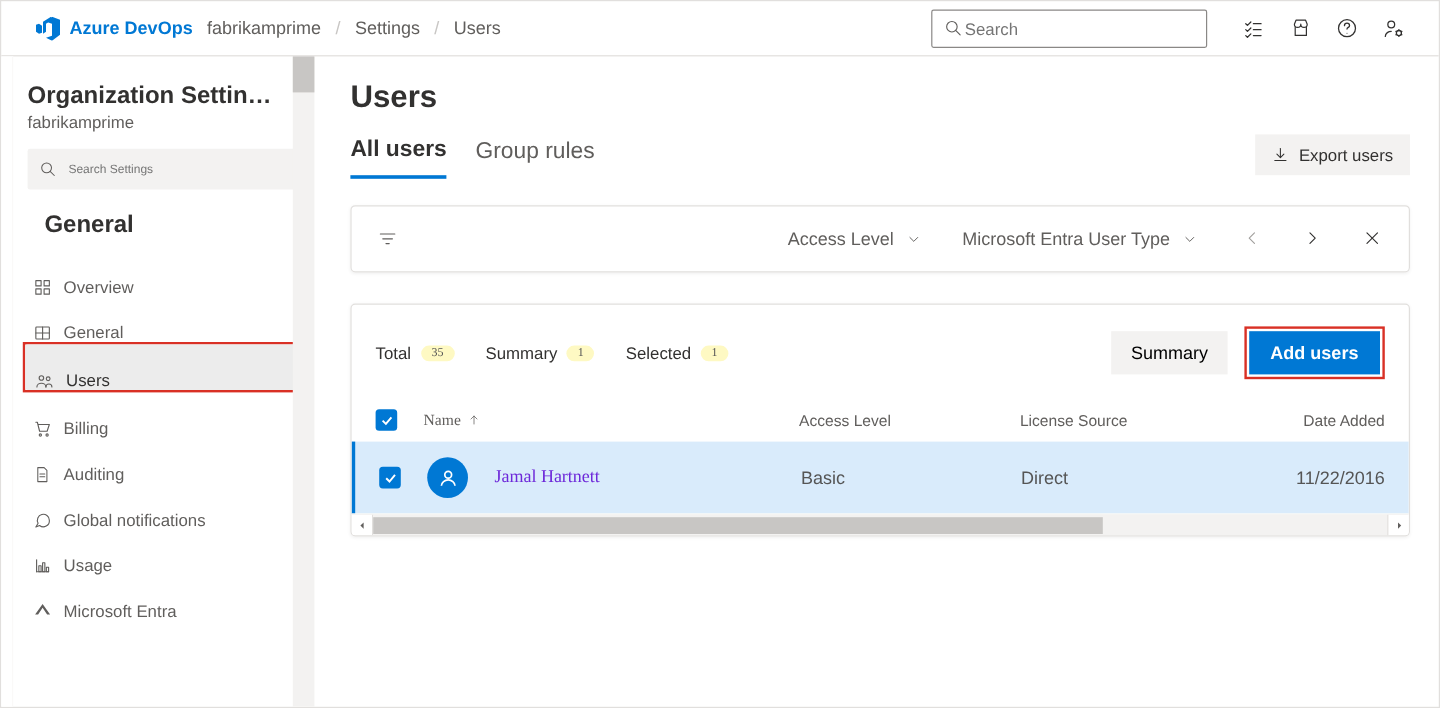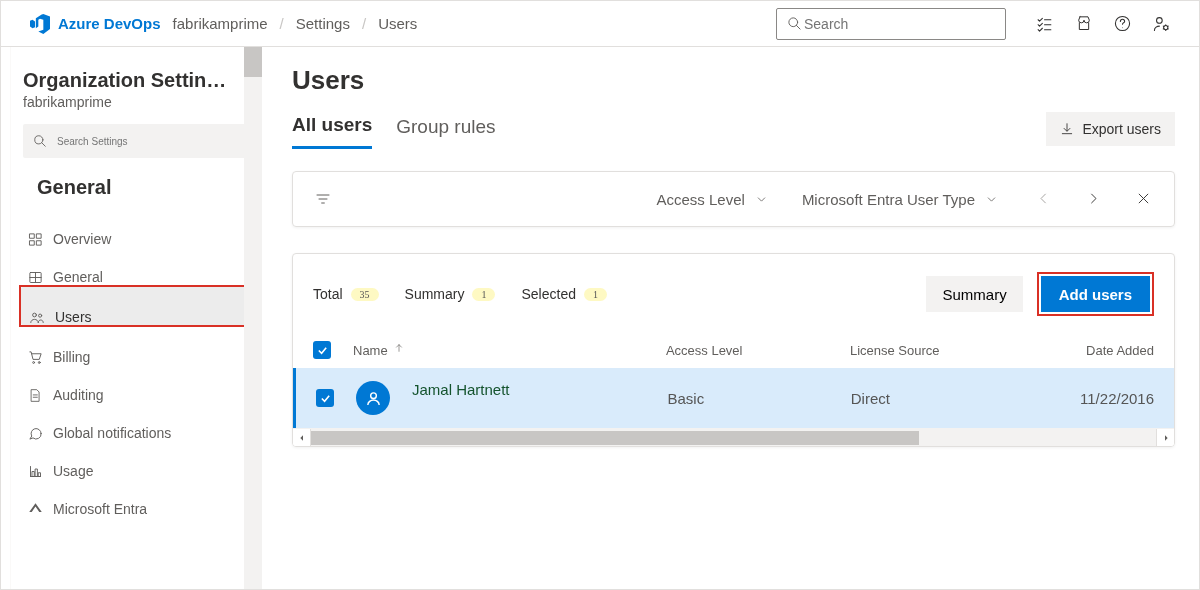--- a/index.html
+++ b/index.html
@@ -97,34 +97,34 @@
   .add-wrap { margin-left:14px; padding:2px; }
   .add-btn {
     background:var(--accent); color:#fff; border:none; height:36px; padding:0 18px;
     font-size:15px; font-weight:600; cursor:pointer;
   }
 
   .grid-header {
     display:flex; align-items:center; height:36px; padding:0 20px; color:var(--text-soft); font-size:13px;
   }
   .col-check { width:40px; display:flex; align-items:center; }
-  .col-name  { flex:1.7; display:flex; gap:6px; }
+  .col-name  { flex:1.7; display:flex; align-items:center; gap:6px;font-family:Liberation Serif, serif; }
   .col-access{ flex:1; }
   .col-source{ flex:1; }
   .col-date  { width:120px; text-align:right; }
 
   .grid-row {
     display:flex; align-items:center; height:60px; padding:0 20px;
     background:var(--bg-row-sel); border-left:3px solid var(--accent); font-size:15px; color:#555;
   }
   .avatar {
     width:34px; height:34px; border-radius:50%; background:var(--accent);
     display:inline-flex; align-items:center; justify-content:center; color:#fff; margin-right:16px;
   }
-  .user-name { color:#14532d; }
+  .user-name { color:#6d28d9; }
   .chkbox {
     width:18px; height:18px; border-radius:3px; background:var(--accent);
     display:inline-flex; align-items:center; justify-content:center;
   }
 
   .grid-hscroll { display:flex; height:18px; background:#fff; border-top:1px solid #f3f2f1; }
   .hscroll-pad-l { width:18px; border-right:1px solid #e1dfdd; display:flex; align-items:center; justify-content:center; }
   .hscroll-pad-r { width:18px; border-left:1px solid #e1dfdd; display:flex; align-items:center; justify-content:center; }
   .hscroll-track { flex:1; background:#f3f2f1; display:flex; align-items:center; }
   .hscroll-thumb { height:14px; width:72%; background:#c8c6c4; }

